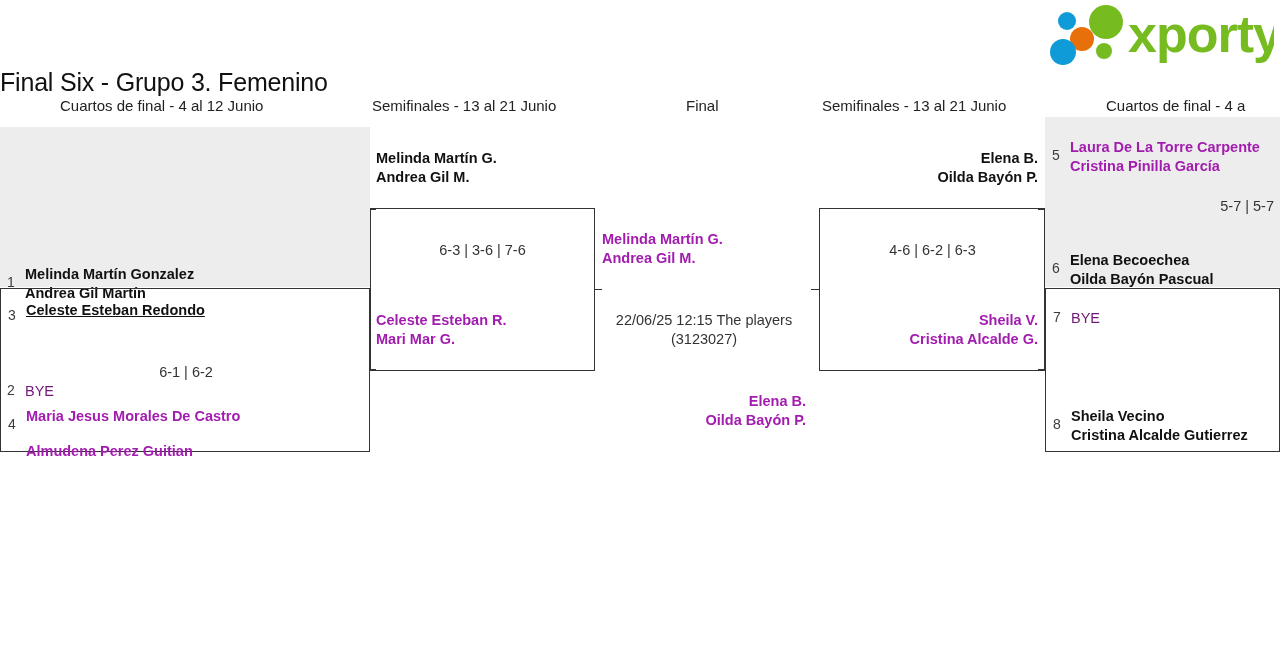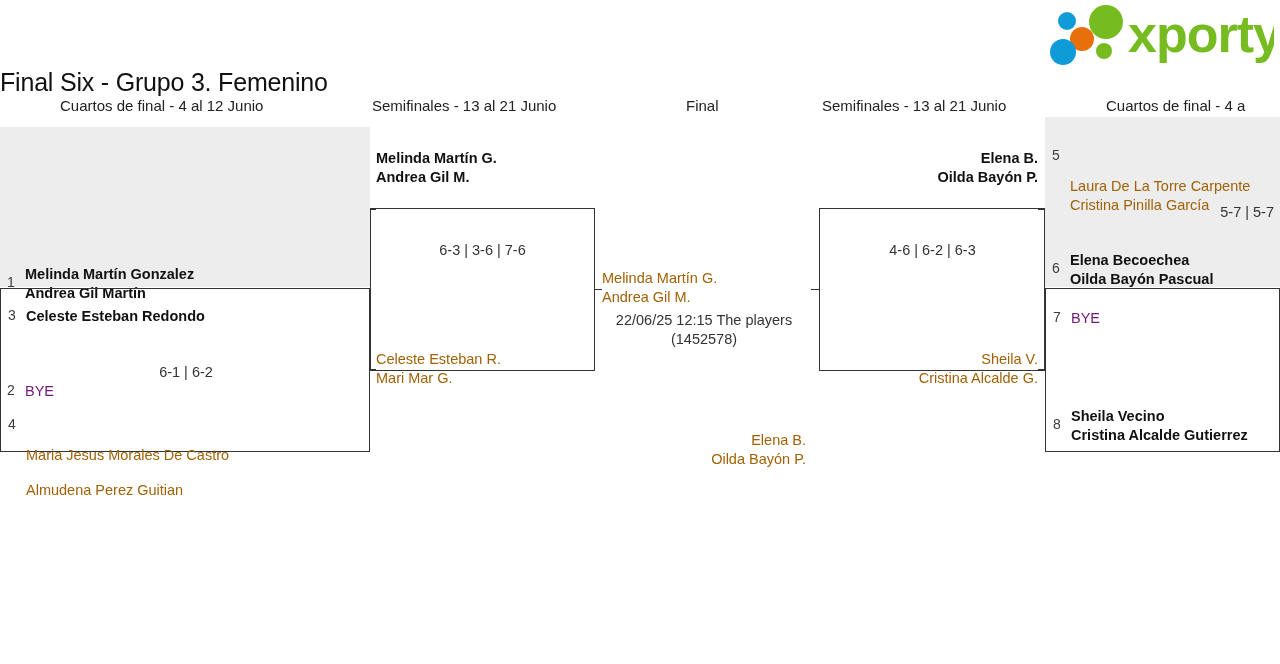--- a/index.html
+++ b/index.html
@@ -38,21 +38,21 @@
   .match.bye{background:#ededed;}
   .seed{
     position:absolute;font-size:14px;color:#3c3c3c;
     width:18px;text-align:center;
   }
   .team{
     position:absolute;font-size:14.5px;line-height:19px;
     white-space:nowrap;
   }
   .team.win{font-weight:700;color:#111111;}
-  .team.lose{font-weight:400;color:#a16207;margin-top:39px;}
+  .team.lose{font-weight:700;color:#a21caf;}
   .team.bye{font-weight:400;color:#701a75;}
   .score{
     position:absolute;font-size:14.5px;line-height:19px;color:#333333;
     white-space:nowrap;
   }
   .score.center{text-align:center;}
   .score.right{text-align:right;}
   .conn{position:absolute;background:#333333;}
 </style>
 </head>
@@ -94,59 +94,59 @@
   <span class="seed" style="left:2px;top:147px;">1</span>
   <span class="team win" style="left:25px;top:138px;">Melinda Martín Gonzalez</span>
   <span class="team win" style="left:25px;top:157px;">Andrea Gil Martín</span>
   <span class="score center" style="left:0px;top:195px;width:370px;"></span>
   <span class="seed" style="left:2px;top:255px;">2</span>
   <span class="team bye" style="left:25px;top:255px;">BYE</span>
 </div>
 
 <div class="match boxed" style="left:0px;top:288px;width:370px;height:164px;">
   <span class="seed" style="left:2px;top:18px;">3</span>
-  <span class="team win" style="left:25px;top:18px;">Celeste Esteban Redondo</span>
+  <span class="team win" style="left:25px;top:12px;text-decoration:underline;">Celeste Esteban Redondo</span>
   <span class="score center" style="left:0px;top:74px;width:370px;">6-1 | 6-2</span>
   <span class="seed" style="left:2px;top:127px;">4</span>
   <span class="team lose" style="left:25px;top:118px;">Maria Jesus Morales De Castro</span>
   <span class="team lose" style="left:25px;top:153px;">Almudena Perez Guitian</span>
 </div>
 
 <div class="match" style="left:370px;top:140px;width:225px;height:230px;">
   <span class="team win" style="left:6px;top:9px;">Melinda Martín G.</span>
   <span class="team win" style="left:6px;top:28px;">Andrea Gil M.</span>
   <span class="score center" style="left:0px;top:101px;width:225px;">6-3 | 3-6 | 7-6</span>
   <span class="team lose" style="left:6px;top:171px;">Celeste Esteban R.</span>
   <span class="team lose" style="left:6px;top:190px;">Mari Mar G.</span>
 </div>
 <div style="position:absolute;left:370px;top:208px;width:225px;height:163px;border:1px solid #333333;box-sizing:border-box;"></div>
 
 <div class="match" style="left:595px;top:220px;width:218px;height:200px;">
   <span class="team lose" style="left:7px;top:10px;">Melinda Martín G.</span>
   <span class="team lose" style="left:7px;top:29px;">Andrea Gil M.</span>
   <span class="score center" style="left:0px;top:91px;width:218px;">22/06/25 12:15 The players</span>
-  <span class="score center" style="left:0px;top:110px;width:218px;">(1452578)</span>
+  <span class="score center" style="left:0px;top:110px;width:218px;">(3123027)</span>
   <span class="team lose" style="left:0px;top:172px;width:211px;text-align:right;">Elena B.</span>
   <span class="team lose" style="left:0px;top:191px;width:211px;text-align:right;">Oilda Bayón P.</span>
 </div>
 
 <div class="match" style="left:820px;top:140px;width:225px;height:230px;">
   <span class="team win" style="left:0px;top:9px;width:218px;text-align:right;">Elena B.</span>
   <span class="team win" style="left:0px;top:28px;width:218px;text-align:right;">Oilda Bayón P.</span>
   <span class="score center" style="left:0px;top:101px;width:225px;">4-6 | 6-2 | 6-3</span>
   <span class="team lose" style="left:0px;top:190px;width:218px;text-align:right;">Cristina Alcalde G.</span>
   <span class="team lose" style="left:0px;top:171px;width:218px;text-align:right;">Sheila V.</span>
 </div>
 <div style="position:absolute;left:819px;top:208px;width:226px;height:163px;border:1px solid #333333;box-sizing:border-box;"></div>
 
 <div class="match bye" style="left:1045px;top:117px;width:235px;height:170px;">
   <span class="seed" style="left:2px;top:30px;">5</span>
   <span class="team lose" style="left:25px;top:21px;">Laura De La Torre Carpente</span>
   <span class="team lose" style="left:25px;top:40px;">Cristina Pinilla García</span>
-  <span class="score right" style="left:0px;top:86px;width:229px;">5-7 | 5-7</span>
+  <span class="score right" style="left:0px;top:80px;width:229px;">5-7 | 5-7</span>
   <span class="seed" style="left:2px;top:143px;">6</span>
   <span class="team win" style="left:25px;top:134px;">Elena Becoechea</span>
   <span class="team win" style="left:25px;top:153px;">Oilda Bayón Pascual</span>
 </div>
 
 <div class="match boxed" style="left:1045px;top:288px;width:235px;height:164px;">
   <span class="seed" style="left:2px;top:20px;">7</span>
   <span class="team bye" style="left:25px;top:20px;">BYE</span>
   <span class="score right" style="left:0px;top:74px;width:229px;"></span>
   <span class="seed" style="left:2px;top:127px;">8</span>

